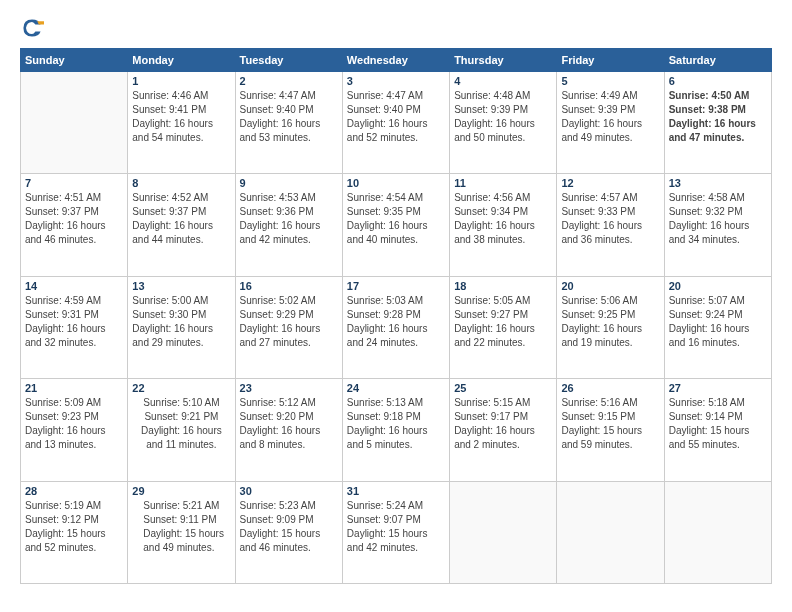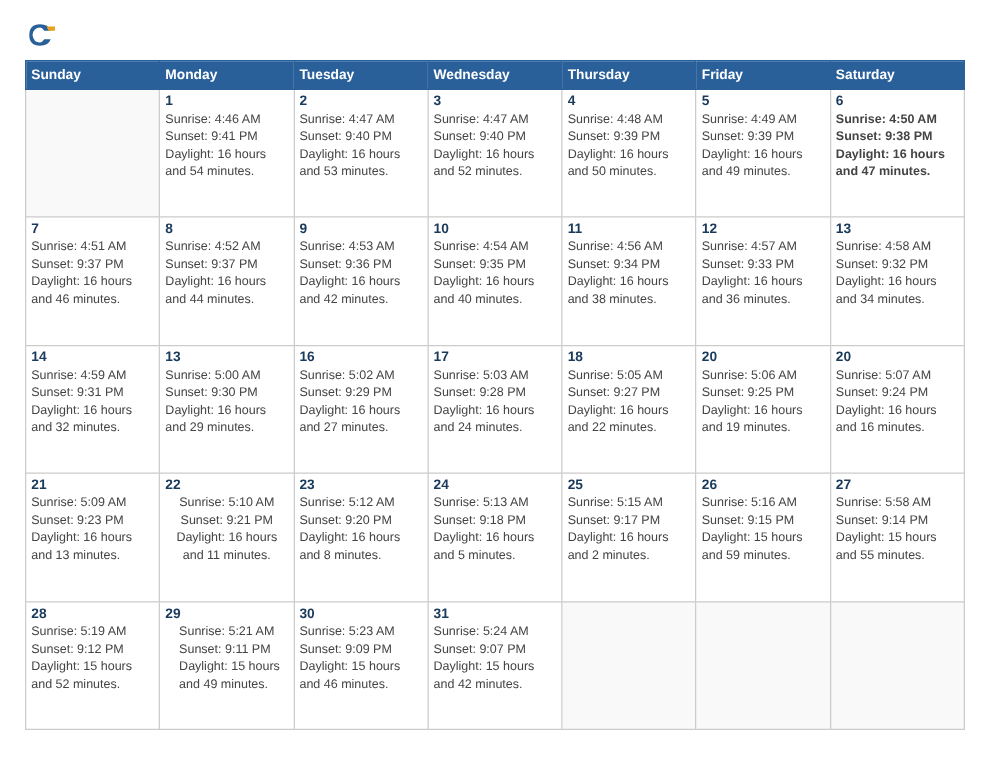--- a/index.html
+++ b/index.html
@@ -314,21 +314,21 @@
           </td>
           <td>
             <span class="day-number">26</span>
             <div class="day-info" style="white-space: pre-line;">Sunrise: 5:16 AM
 Sunset: 9:15 PM
 Daylight: 15 hours
 and 59 minutes.</div>
           </td>
           <td>
             <span class="day-number">27</span>
-            <div class="day-info" style="white-space: pre-line;">Sunrise: 5:58 AM
+            <div class="day-info" style="white-space: pre-line;">Sunrise: 5:18 AM
 Sunset: 9:14 PM
 Daylight: 15 hours
 and 55 minutes.</div>
           </td>
         </tr>
         <tr class="week-row">
           <td>
             <span class="day-number">28</span>
             <div class="day-info" style="white-space: pre-line;">Sunrise: 5:19 AM
 Sunset: 9:12 PM

